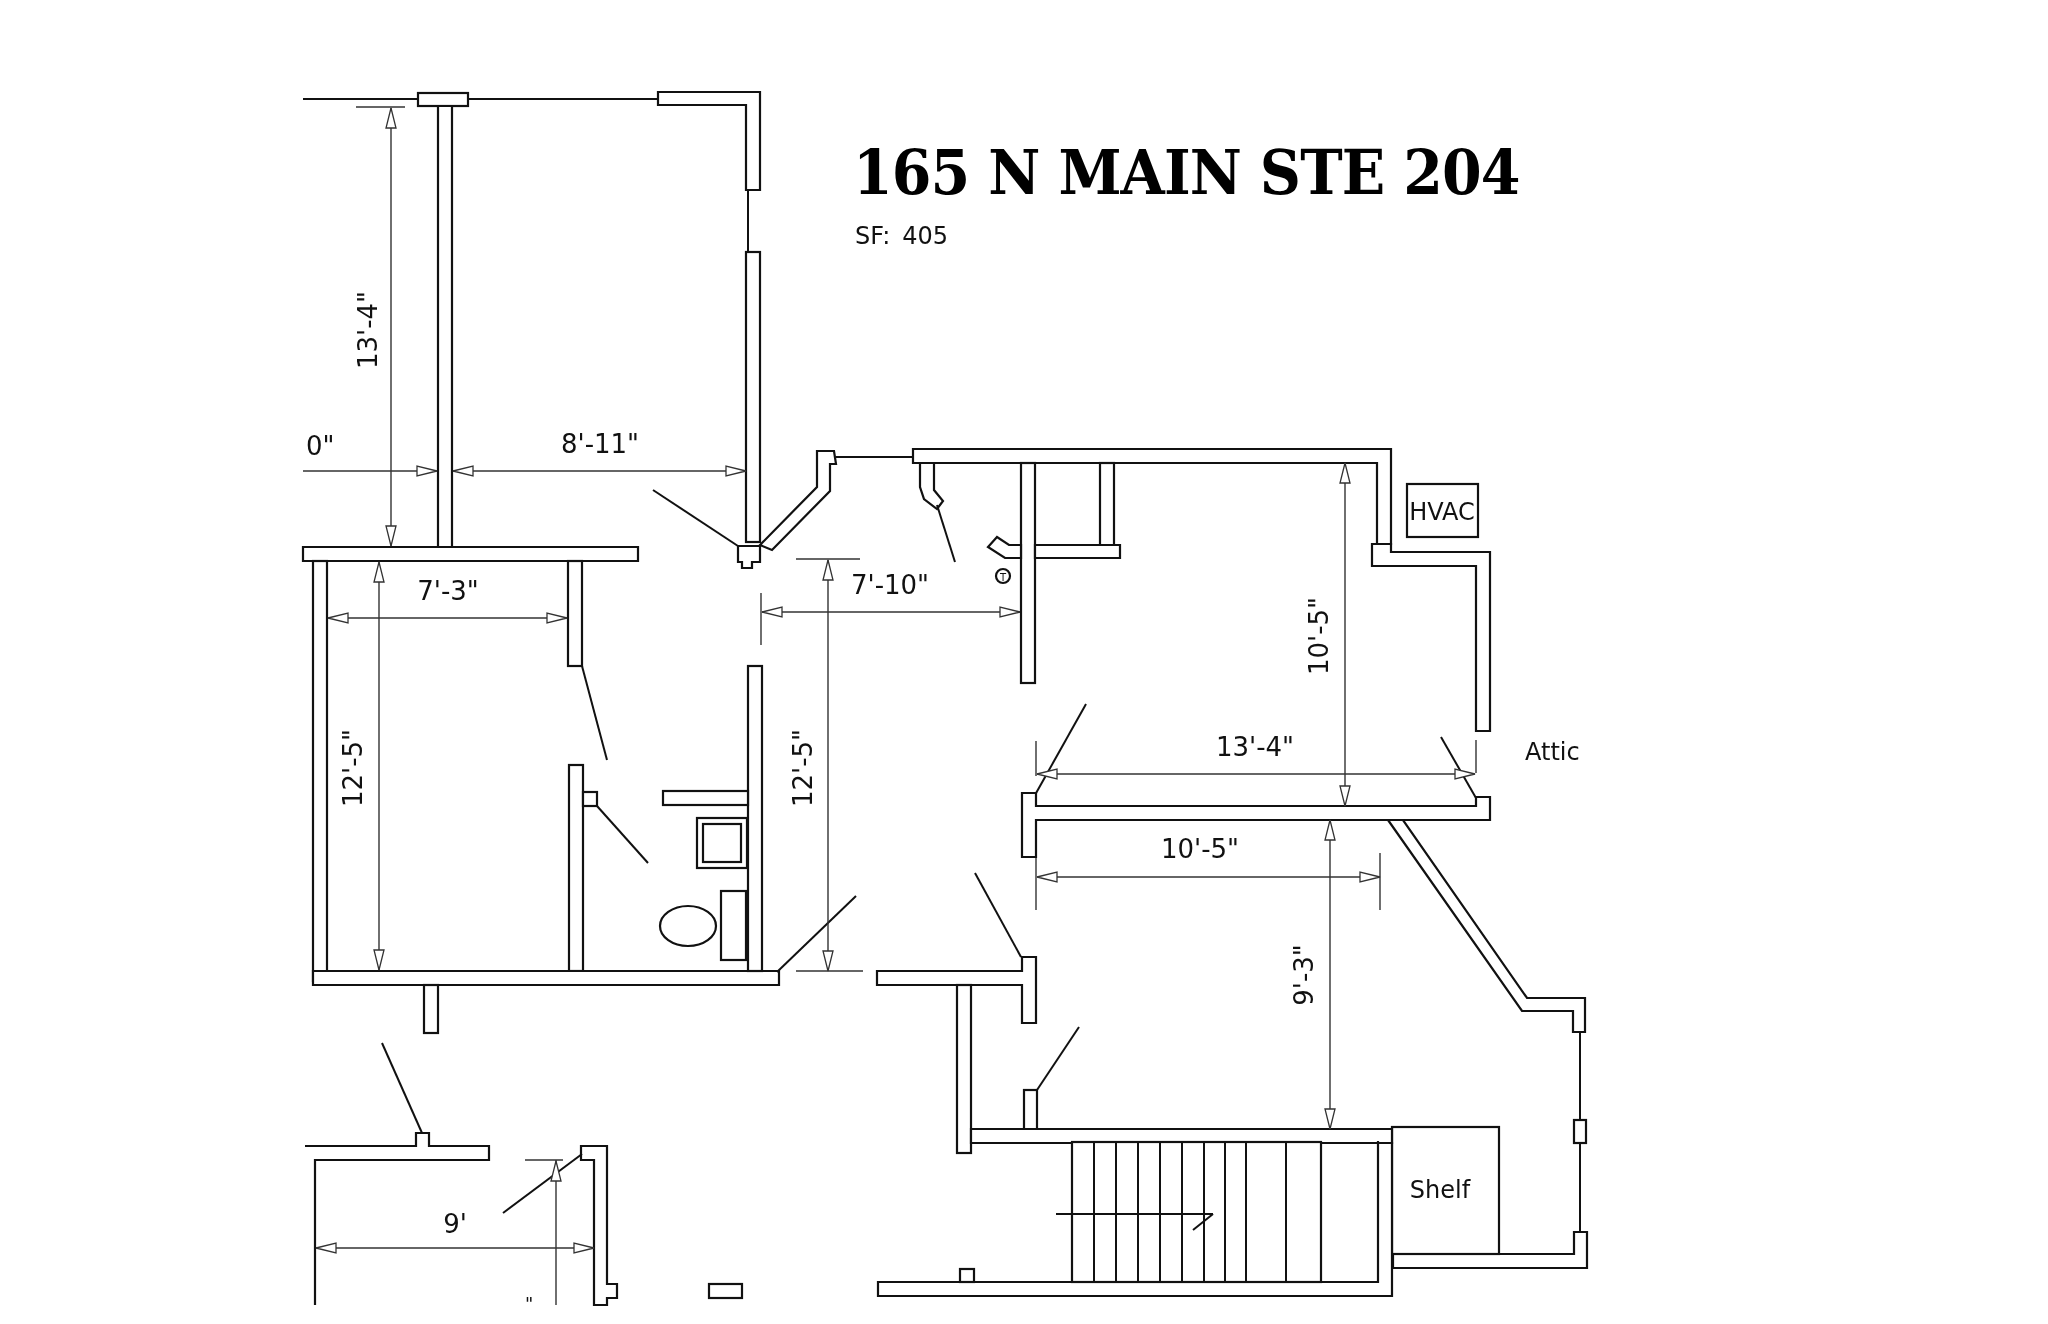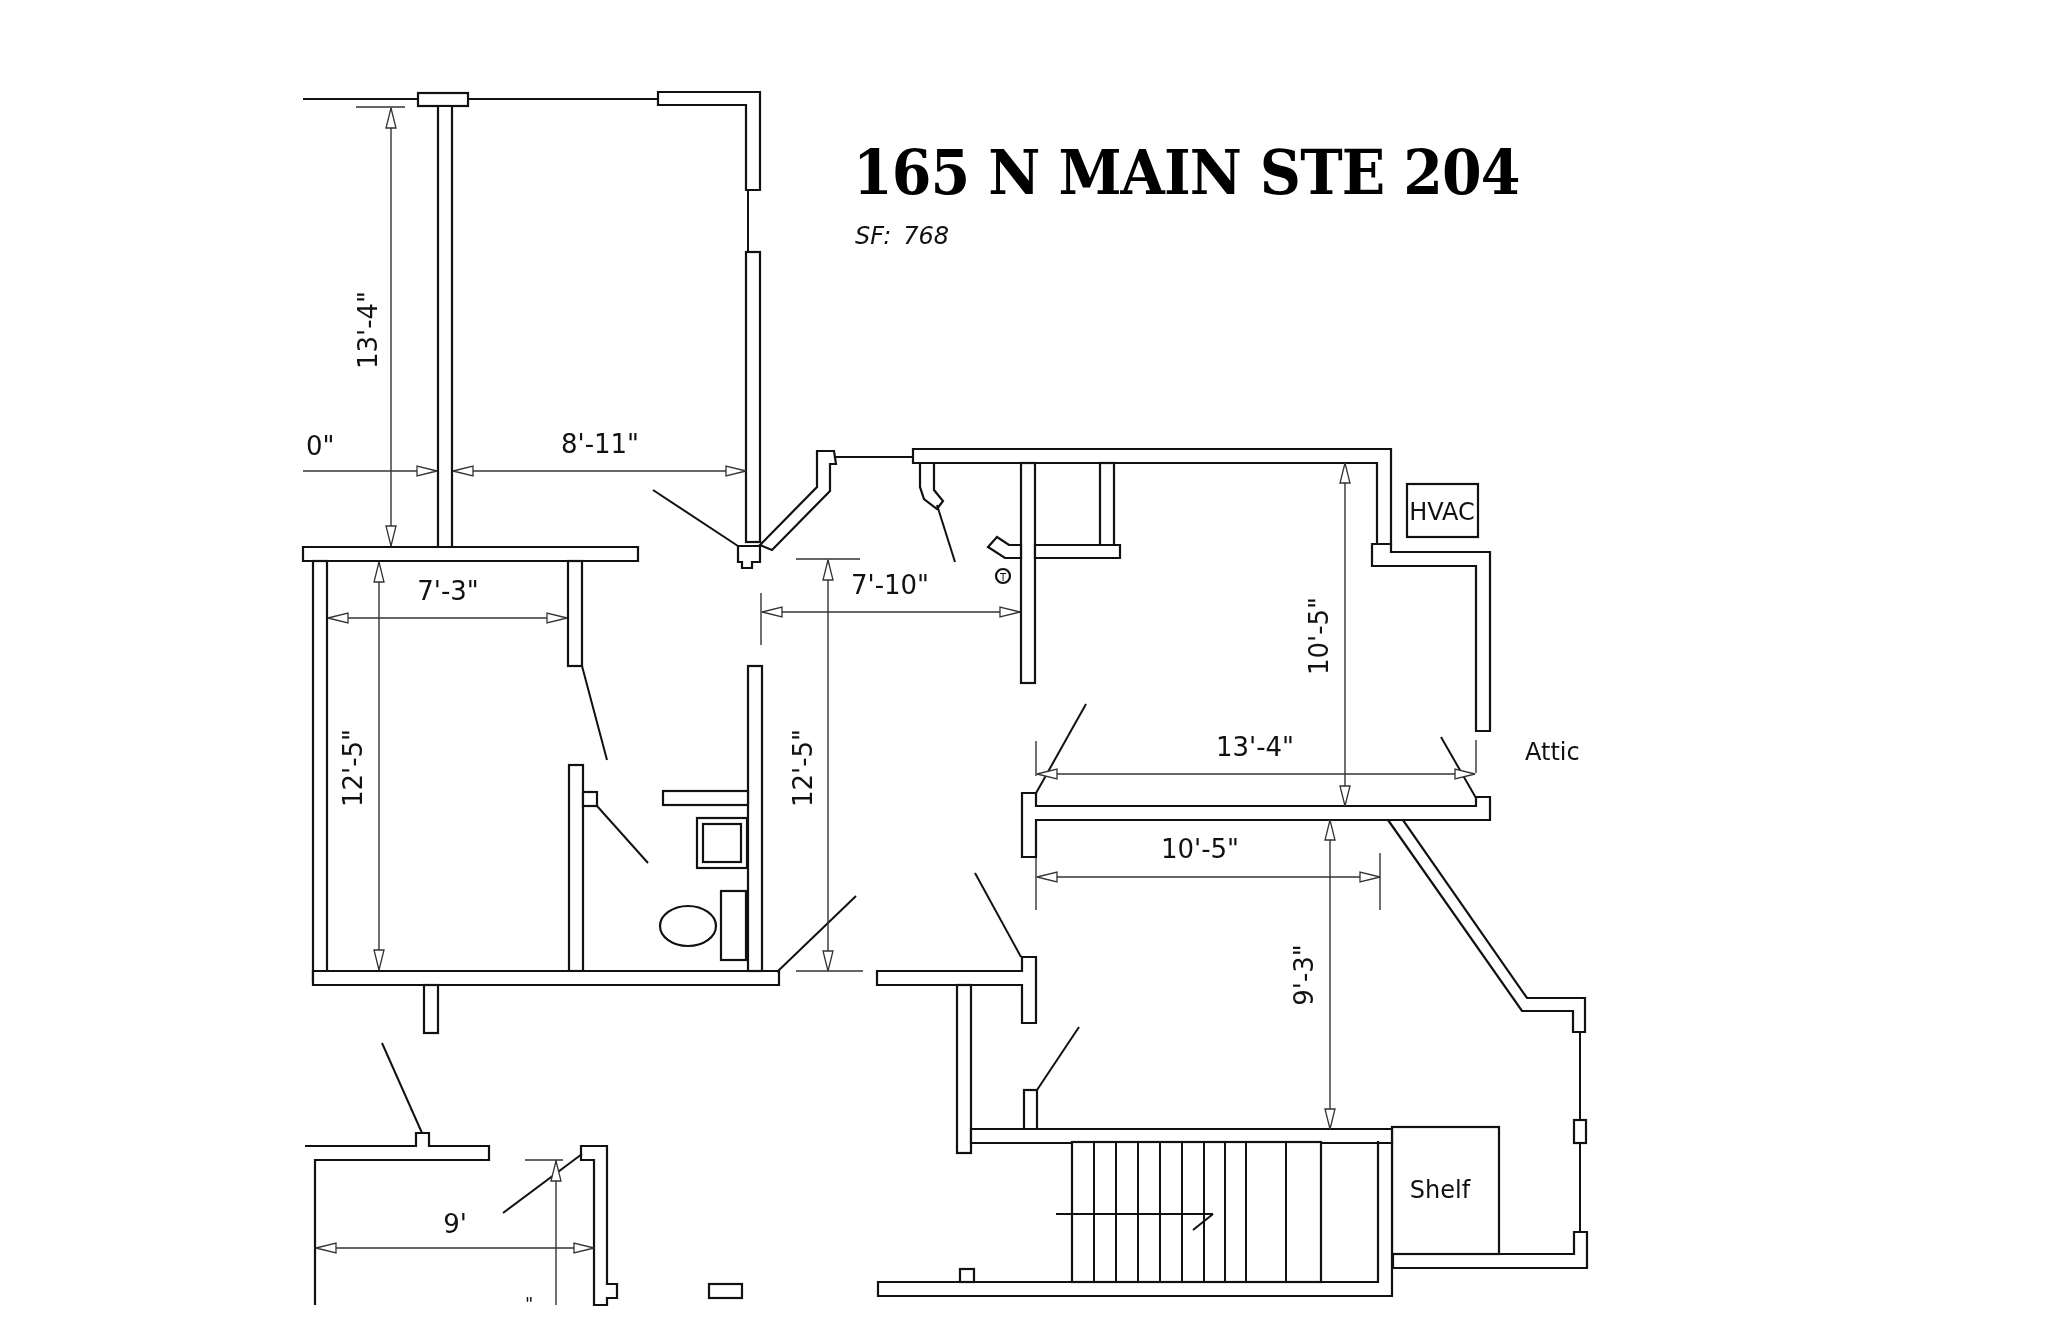--- a/index.html
+++ b/index.html
@@ -6,27 +6,27 @@
   body { width: 2048px; height: 1324px; overflow: hidden; position: relative; }
   #plan { position: absolute; left: 0; top: 0; width: 2048px; height: 1324px; }
   .w { fill: #ffffff; stroke: #111; stroke-width: 2.2; }
   .ln { fill: none; stroke: #111; stroke-width: 2; }
   .dim { fill: none; stroke: #333; stroke-width: 1.4; }
   .arr { fill: #fff; stroke: #333; stroke-width: 1.3; }
   .dimtxt { font-family: "DejaVu Sans", sans-serif; font-size: 26px; fill: #111; }
   .lbl { font-family: "DejaVu Sans", sans-serif; font-size: 24px; fill: #111; }
   .title { position: absolute; left: 853px; top: 136px; font-family: "DejaVu Serif", serif; font-weight: bold; font-size: 62px; letter-spacing: -1px; color: #000; white-space: nowrap; transform: scaleX(0.92); transform-origin: left top; }
   .sf { position: absolute; left: 855px; top: 222px; font-family: "DejaVu Sans", sans-serif; font-size: 24px; color: #111; white-space: nowrap; }
-  .sf span { margin-right: 12px; font-style: italic; }
+  .sf span { margin-right: 12px; }
 </style>
 </head>
 <body>
 
 <div class="title">165 N MAIN STE 204</div>
-<div class="sf"><span>SF:</span><span>768</span></div>
+<div class="sf"><span>SF:</span><span>405</span></div>
 
 <svg id="plan" viewBox="0 0 2048 1324" xmlns="http://www.w3.org/2000/svg">
 
   <g>
     <line class="ln" x1="303" y1="99" x2="418" y2="99"></line>
     <rect class="w" x="418" y="93" width="50" height="13"></rect>
 
     <path class="w" d="M438 106 L438 547 L452 547 L452 106 Z"></path>
     <line class="ln" x1="468" y1="99" x2="658" y2="99"></line>
 

